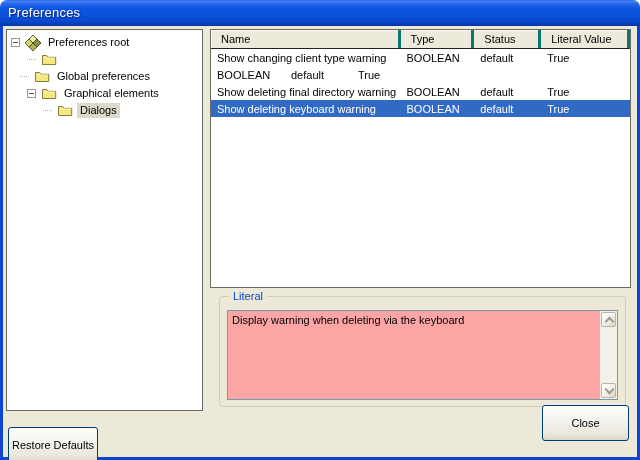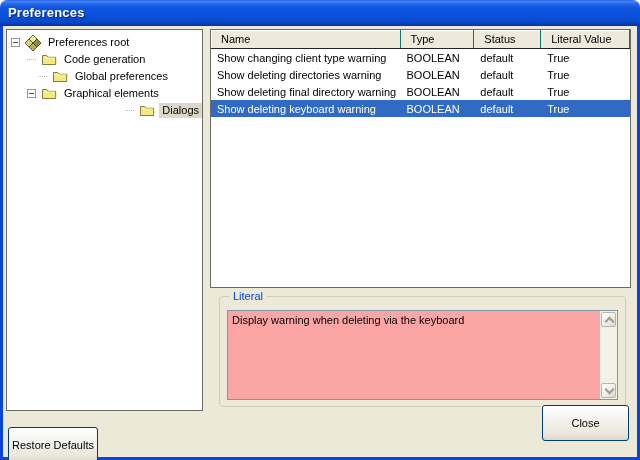--- a/index.html
+++ b/index.html
@@ -11,21 +11,21 @@
   
   .titlebar {
     position:absolute; top:0; left:0; right:0; height:26px;
     border-radius:7px 7px 0 0;
     background: linear-gradient(to bottom,
       #2a62e9 0%, #3f83f3 6%, #2a6aea 14%, #0d55e0 30%,
       #0b50da 62%, #0847c9 84%, #0634a2 100%);
   }
   .title-text {
     position:absolute; left:8px; top:5px;
-    color:#fff; font-weight:bold; font-size:13px;
+    color:#fff; font-weight:normal; font-size:13px;
     text-shadow:1px 1px 1px rgba(10,30,110,.9);
     letter-spacing:.2px;
   }
   
   .win-body {
     position:absolute; top:26px; left:0; right:0; bottom:0;
     background:#ECE9D8;
     border-left:3px solid #0C44D8; border-right:3px solid #0C44D8; border-bottom:3px solid #0C44D8;
     box-sizing:border-box;
   }
@@ -50,21 +50,21 @@
     position:absolute; left:207px; top:3px; width:421px; height:259px;
     background:#fff; border:1px solid #6A6A66; box-sizing:border-box; overflow:hidden;
   }
   .tbl-header {
     display:flex; height:19px; background:#EDEADB;
     border-bottom:1px solid #222; box-sizing:border-box;
     box-shadow: inset 1px 1px 0 #fff;
   }
   .th {
     box-sizing:border-box; padding:3px 0 0 10px;
-    border-right:1px solid #0f766e; overflow:hidden; white-space:nowrap;
+    border-right:3px solid #0f766e; overflow:hidden; white-space:nowrap;
   }
   .tr { display:flex; height:17px; align-items:center; }
   .tr.sel { background:#316AC5; color:#fff; }
   .td { box-sizing:border-box; padding-left:6px; overflow:hidden; white-space:nowrap; }
   
   .details-group {
     position:absolute; left:216px; top:270px; width:407px; height:111px;
     border:1px solid #D0CDBA; border-radius:4px; box-sizing:border-box;
   }
   .details-label {
@@ -127,43 +127,42 @@
           <span class="tree-label">Preferences root</span>
         </div>
         <div class="tree-row" style="padding-left: 20px;">
           <span class="stub"></span>
           <span class="tree-icon">
             <svg width="16" height="13" viewBox="0 0 16 13">
               <path d="M1.5 2.5 h4.2 l1.6 1.8 h7.4 v7.2 h-13.2 Z" fill="#F3E97E" stroke="#847C3E" stroke-width="1"></path>
               <path d="M2.5 5 h11.5" stroke="#FBF6B5" stroke-width="1" fill="none"></path>
             </svg>
           </span>
-          <span class="tree-label">Code generation</span>
-        </div>
-        <div class="tree-row" style="padding-left: 31px;">
+        </div>
+        <div class="tree-row" style="padding-left: 13px;">
           <span class="stub"></span>
           <span class="tree-icon">
             <svg width="16" height="13" viewBox="0 0 16 13">
               <path d="M1.5 2.5 h4.2 l1.6 1.8 h7.4 v7.2 h-13.2 Z" fill="#F3E97E" stroke="#847C3E" stroke-width="1"></path>
               <path d="M2.5 5 h11.5" stroke="#FBF6B5" stroke-width="1" fill="none"></path>
             </svg>
           </span>
           <span class="tree-label">Global preferences</span>
         </div>
         <div class="tree-row" style="padding-left: 20px;">
           <span class="expander"></span>
           <span class="tree-icon">
             <svg width="16" height="13" viewBox="0 0 16 13">
               <path d="M1.5 2.5 h4.2 l1.6 1.8 h7.4 v7.2 h-13.2 Z" fill="#F3E97E" stroke="#847C3E" stroke-width="1"></path>
               <path d="M2.5 5 h11.5" stroke="#FBF6B5" stroke-width="1" fill="none"></path>
             </svg>
           </span>
           <span class="tree-label">Graphical elements</span>
         </div>
-        <div class="tree-row" style="padding-left: 36px; justify-content: flex-end;">
+        <div class="tree-row" style="padding-left: 36px;">
           <span class="stub"></span>
           <span class="tree-icon">
             <svg width="16" height="13" viewBox="0 0 16 13">
               <path d="M1.5 2.5 h4.2 l1.6 1.8 h7.4 v7.2 h-13.2 Z" fill="#F3E97E" stroke="#847C3E" stroke-width="1"></path>
               <path d="M2.5 5 h11.5" stroke="#FBF6B5" stroke-width="1" fill="none"></path>
             </svg>
           </span>
           <span class="tree-label tree-sel">Dialogs</span>
         </div>
       </div>
@@ -176,21 +175,20 @@
           <div class="th" style="width: 89px;">Literal Value</div>
         </div>
       <div>
           <div class="tr">
             <div class="td" style="width: 190px;">Show changing client type warning</div>
             <div class="td" style="width: 74px;">BOOLEAN</div>
             <div class="td" style="width: 67px;">default</div>
             <div class="td" style="width: 89px;">True</div>
           </div>
           <div class="tr">
-            <div class="td" style="width: 190px;">Show deleting directories warning</div>
             <div class="td" style="width: 74px;">BOOLEAN</div>
             <div class="td" style="width: 67px;">default</div>
             <div class="td" style="width: 89px;">True</div>
           </div>
           <div class="tr">
             <div class="td" style="width: 190px;">Show deleting final directory warning</div>
             <div class="td" style="width: 74px;">BOOLEAN</div>
             <div class="td" style="width: 67px;">default</div>
             <div class="td" style="width: 89px;">True</div>
           </div>

